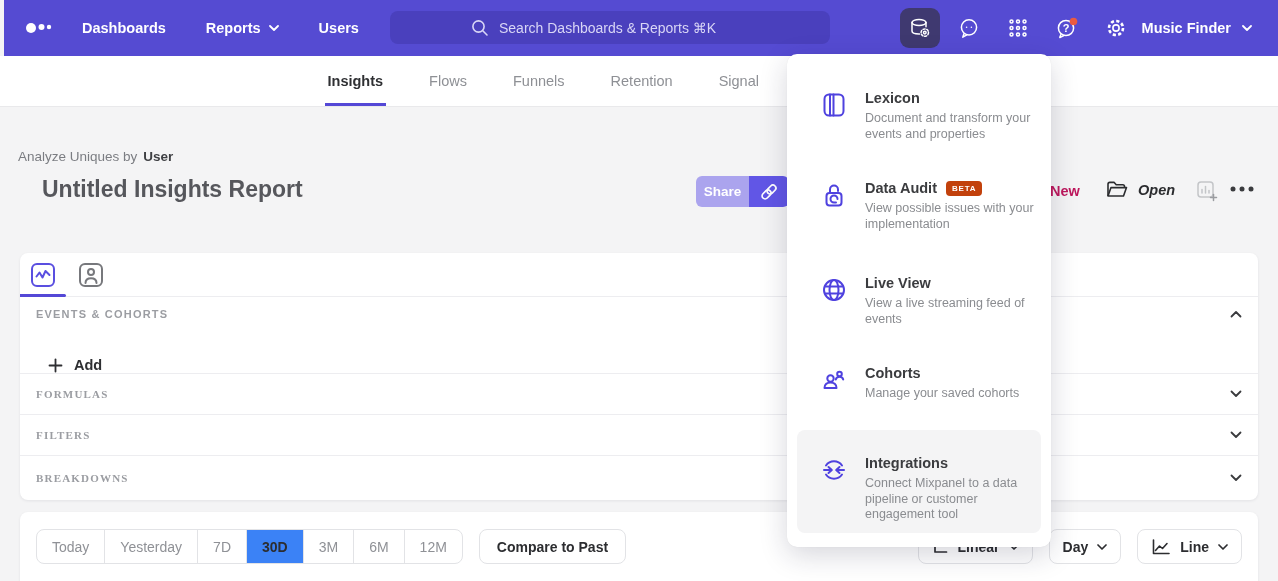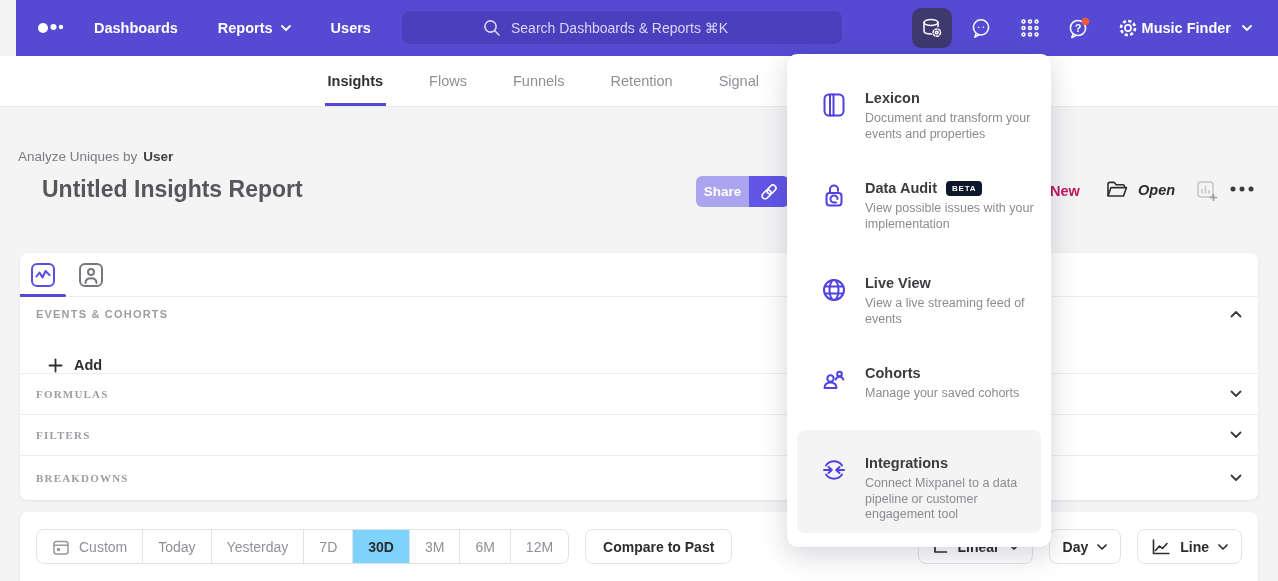--- a/index.html
+++ b/index.html
@@ -1,20 +1,20 @@
 <!DOCTYPE html>
 <html><head>
 <meta charset="utf-8">
 <style>
   * { margin:0; padding:0; box-sizing:border-box; }
   body { font-family:"Liberation Sans", sans-serif; background:#f4f4f5; }
   .app { position:relative; width:1278px; height:581px; background:#f4f4f5; overflow:hidden; }
 
   
-  .nav { position:absolute; top:0; left:16px; right:0; height:56px; background:#554bd2; z-index:5;text-decoration:underline; }
+  .nav { position:absolute; top:0; left:4px; right:0; height:56px; background:#554bd2; z-index:5;text-decoration:underline; }
   .logo { position:absolute; left:20px; top:20px; cursor:pointer; }
   .nav-links { position:absolute; left:78px; top:0; height:56px; display:flex; gap:40px; align-items:center; }
   .nav-link { display:flex; align-items:center; gap:8px; color:#fff; font-size:14.5px; font-weight:700; cursor:pointer; }
   .search { position:absolute; left:386px; top:11px; width:440px; height:33px; background:#4a40bd; border-radius:8px; display:flex; align-items:center; justify-content:center; gap:10px; }
   .search input { background:transparent; border:none; outline:none; width:250px; font-family:"Liberation Sans",sans-serif; font-size:14px; color:#eceaff; }
   .search input::placeholder { color:#d9d6f6; opacity:1; }
   .nav-icons { position:absolute; left:896px; top:8px; display:flex; gap:9px; }
   .icon-btn { width:40px; height:40px; border:none; background:transparent; border-radius:9px; display:flex; align-items:center; justify-content:center; cursor:pointer; position:relative; }
   .icon-btn.active { background:#3f3970; }
   .project { position:absolute; right:26px; top:0; height:56px; display:flex; align-items:center; gap:11px; color:#fff; font-size:14.5px; font-weight:700; cursor:pointer; }
@@ -51,33 +51,33 @@
   .add-btn { display:flex; align-items:center; gap:11px; border:none; background:transparent; font-family:"Liberation Sans",sans-serif; font-size:14.5px; font-weight:700; color:#2e2f32; cursor:pointer; }
   .collapsed-row { border-top:1px solid #ededf0; height:41px; display:flex; align-items:center; padding:3px 16px;font-family:Liberation Serif, serif; }
   .collapsed-row:last-child { height:45px; }
 
   
   .controls-card { position:absolute; left:20px; top:512px; width:1238px; height:90px; background:#fff; border-radius:8px; box-shadow:0 1px 3px rgba(25,25,50,0.08); }
   .controls { position:absolute; left:16px; right:16px; top:17px; display:flex; align-items:center; }
   .segmented { display:flex; height:35px; border:1px solid #e2e3e6; border-radius:8px; overflow:hidden; background:#fff; }
   .seg { display:flex; align-items:center; justify-content:center; gap:9px; padding:0 15px; font-size:14px; color:#8f9196; border-left:1px solid #e2e3e6; cursor:pointer; white-space:nowrap; }
   .seg:first-child { border-left:none; }
-  .seg.active { background:#7dd3fc; color:#2c2d30; font-weight:700; }
+  .seg.active { background:#3b82f6; color:#2c2d30; font-weight:700; }
   .compare-btn { margin-left:16px; height:35px; padding:0 17px; border:1px solid #e2e3e6; border-radius:8px; background:#fff; font-family:"Liberation Sans",sans-serif; font-size:14px; font-weight:700; color:#2c2d30; cursor:pointer; }
   .right-controls { margin-left:auto; display:flex; gap:16px; }
   .ctrl-btn { height:35px; padding:0 13px; border:1px solid #e2e3e6; border-radius:8px; background:#fff; display:flex; align-items:center; gap:9px; font-family:"Liberation Sans",sans-serif; font-size:14px; font-weight:700; color:#2c2d30; cursor:pointer; }
 
   
   .menu-panel { position:absolute; left:787px; top:54px; width:264px; height:493px; background:#fff; border-radius:10px; box-shadow:0 8px 28px rgba(25,25,60,0.18), 0 0 1px rgba(0,0,0,0.1); z-index:10; }
   .menu-highlight { position:absolute; left:10px; right:10px; top:376px; height:103px; background:#f4f4f5; border-radius:8px; }
   .menu-item { position:absolute; left:34px; width:214px; display:flex; gap:18px; cursor:pointer; }
   .menu-item .mi-icon { flex:0 0 26px; margin-top:2px; }
   .mi-title { font-size:14.5px; font-weight:700; color:#3b3c3f; display:flex; align-items:center; }
   .mi-desc { margin-top:5px; font-size:12.5px; line-height:15.5px; color:#8a8c90; width:172px; }
-  .beta-badge { display:inline-block; margin-left:9px; background:#0f172a; color:#fff; font-size:8px; font-weight:700; letter-spacing:0.8px; padding:3px 6px; border-radius:4px; }
+  .beta-badge { display:inline-block; margin-left:9px; background:#c2410c; color:#fff; font-size:8px; font-weight:700; letter-spacing:0.8px; padding:3px 6px; border-radius:4px; }
 
   svg { display:block; }
 </style>
 </head>
 <body>
 
 <div class="app">
 
   <header class="nav">
     <div class="logo">
@@ -273,28 +273,20 @@
             <polyline points="1.5,1.5 6,6 10.5,1.5" fill="none" stroke="#3a3b3e" stroke-width="1.8" stroke-linecap="round" stroke-linejoin="round"></polyline>
           </svg>
       </span>
     </div>
   </section>
 
   <section class="controls-card">
     <div class="controls">
       <div class="segmented">
         <span class="seg">
-          <svg width="18" height="18" viewBox="0 0 18 18" fill="none" stroke="#97999e" stroke-width="1.5" stroke-linecap="round">
-            <rect x="2" y="3.5" width="14" height="12.5" rx="2.5"></rect>
-            <line x1="2" y1="7.2" x2="16" y2="7.2"></line>
-            <rect x="5" y="10" width="3" height="3" fill="#97999e" stroke="none"></rect>
-          </svg>
-          <span>Custom</span>
-        </span>
-        <span class="seg">
             <span>Today</span>
           </span>
         <span class="seg">
             <span>Yesterday</span>
           </span>
         <span class="seg">
             <span>7D</span>
           </span>
         <span class="seg active">
             <span>30D</span>

